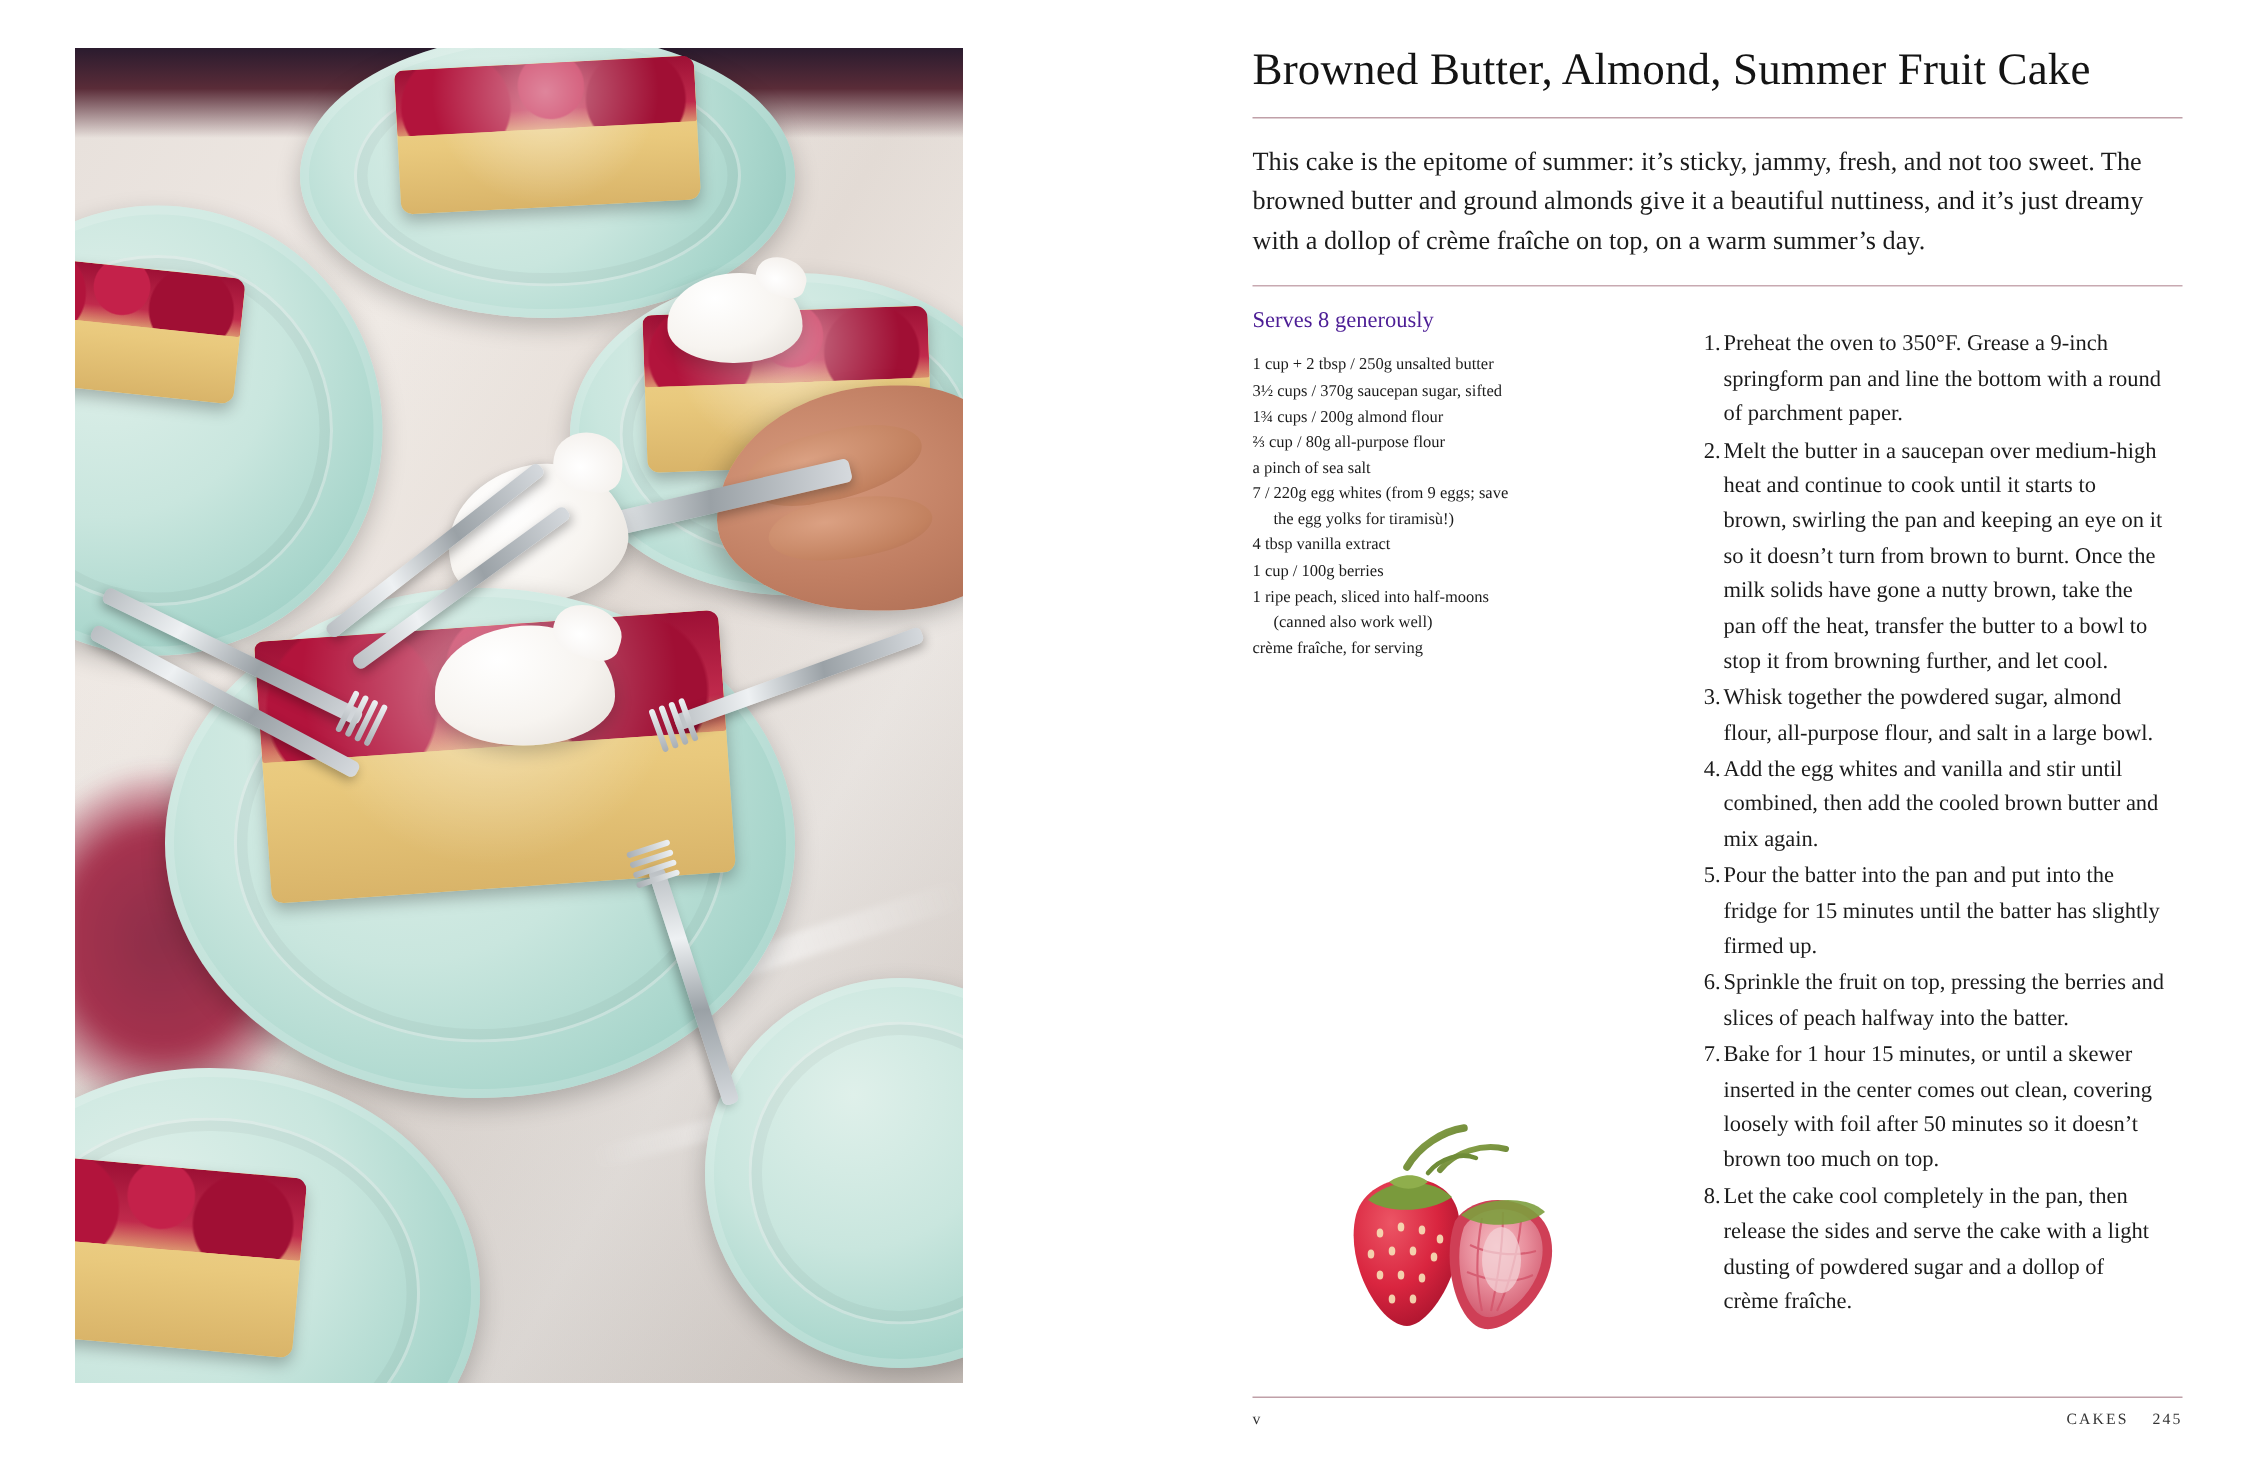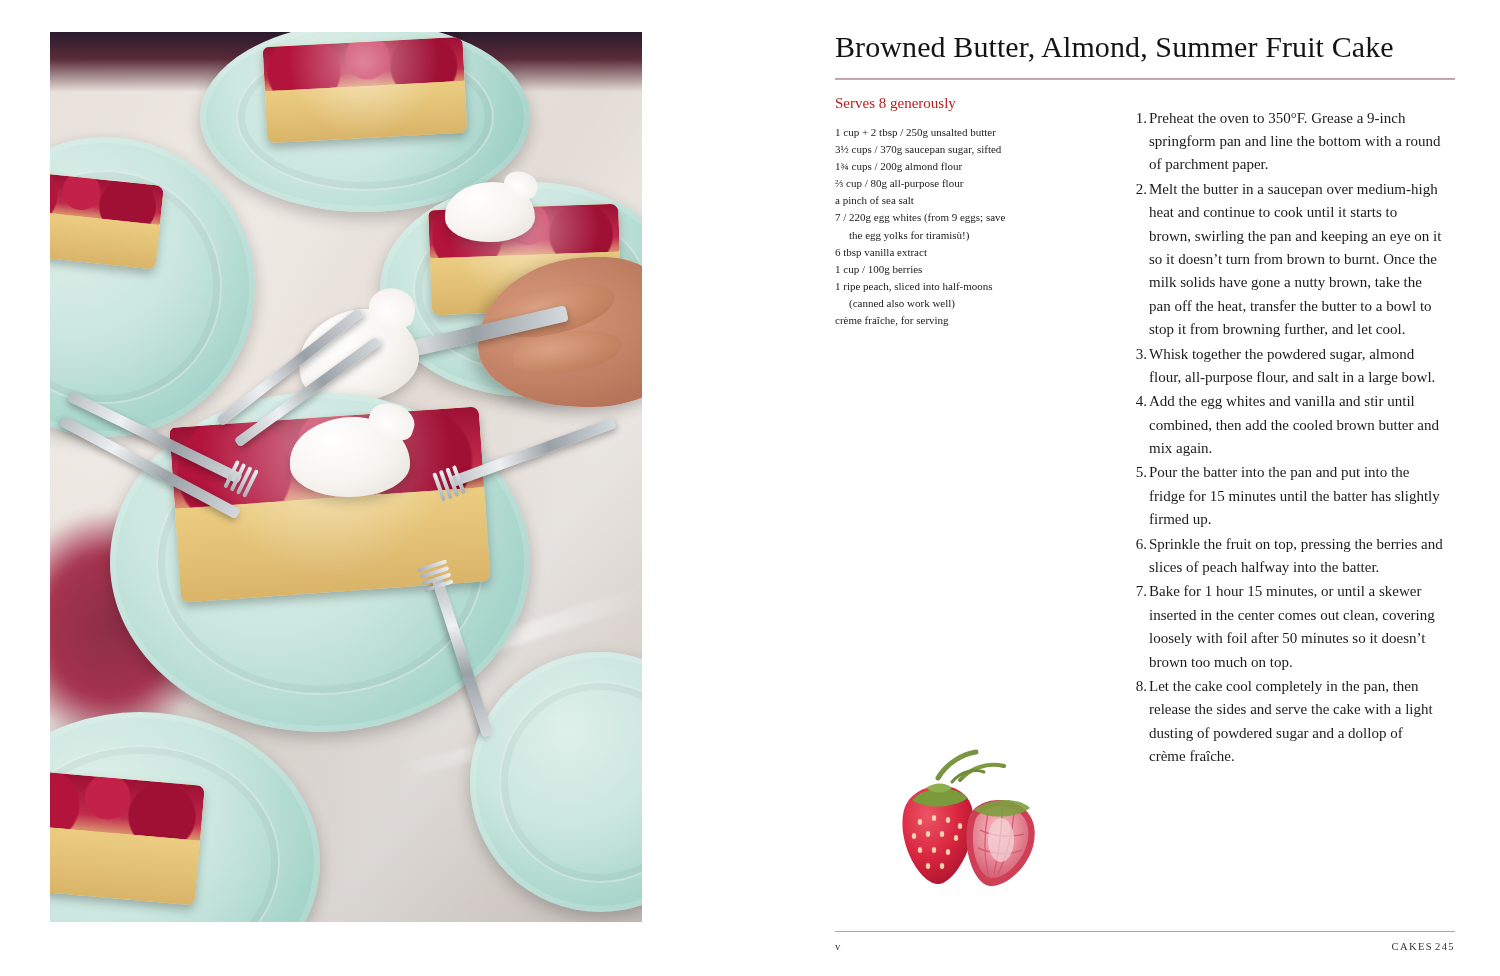--- a/index.html
+++ b/index.html
@@ -140,21 +140,21 @@
 
   .intro {
     font-size: 17.5px; line-height: 1.52; margin: 15px 0 17px 0; color: #1c1c1c;
   }
 
   .cols { display: flex; gap: 30px; margin-top: 15px; }
   .col-ing { width: 250px; }
   .col-steps { width: 340px; }
 
   .serves {
-    font-size: 15px; margin: 0 0 12px 0; color: #b91c1c;
+    font-size: 15px; margin: 0 0 12px 0; color: #4c1d95;
   }
   .ing-list { list-style: none; margin: 0; padding: 0; }
   .ing-list li {
     font-size: 11px; line-height: 1.56; color: #1b1b1b;
     padding-left: 0; text-indent: 0;
   }
   .ing-list li.cont { padding-left: 14px; }
 
   .steps { margin: 12px; padding: 0 0 0 0; list-style: none; counter-reset: stepn; }
   .steps li {
@@ -173,21 +173,21 @@
   
   .footer {
     position: absolute; left: 45px; bottom: 24px; width: 620px;
   }
   .footer-rule { height: 1px; background: #c0a0a8; width: 100%; }
   .footer-row {
     display: flex; align-items: baseline; justify-content: space-between;
     margin-top: 9px; font-size: 10.5px; letter-spacing: 1.4px; color: #333;
   }
   .footer-center { flex: 1; text-align: center; }
-  .footer-right { display: flex; gap: 2px; }
+  .footer-right { display: flex; gap: 16px; }
 </style>
 </head>
 <body>
 
 <div class="spread">
 
   <div class="page-left">
     <div class="photo">
       <div class="photo-canvas">
 
@@ -291,35 +291,36 @@
       </div>
     </div>
   </div>
 
   <div class="page-right">
     <div class="rp-inner">
 
       <h1 class="recipe-title">Browned Butter, Almond, Summer Fruit Cake</h1>
       <div class="rule"></div>
 
+      <p class="intro">This cake is the epitome of summer: it’s sticky, jammy, fresh, and not too sweet. The browned butter and ground almonds give it a beautiful nuttiness, and it’s just dreamy with a dollop of crème fraîche on top, on a warm summer’s day.</p>
 
       <div class="rule thin"></div>
 
       <div class="cols">
         <div class="col-ing">
           <div class="serves">Serves 8 generously</div>
           <ul class="ing-list">
             <li>1 cup + 2 tbsp / 250g unsalted butter</li>
             <li>3½ cups / 370g saucepan sugar, sifted</li>
             <li>1¾ cups / 200g almond flour</li>
             <li>⅔ cup / 80g all-purpose flour</li>
             <li>a pinch of sea salt</li>
             <li>7 / 220g egg whites (from 9 eggs; save</li>
             <li class="cont">the egg yolks for tiramisù!)</li>
-            <li>6 tbsp vanilla extract</li>
+            <li>4 tbsp vanilla extract</li>
             <li>1 cup / 100g berries</li>
             <li>1 ripe peach, sliced into half-moons</li>
             <li class="cont">(canned also work well)</li>
             <li>crème fraîche, for serving</li>
           </ul>
         </div>
 
         <div class="col-steps">
           <ol class="steps">
             <li>Preheat the oven to 350°F. Grease a 9-inch springform pan and line the bottom with a round of parchment paper.</li>

